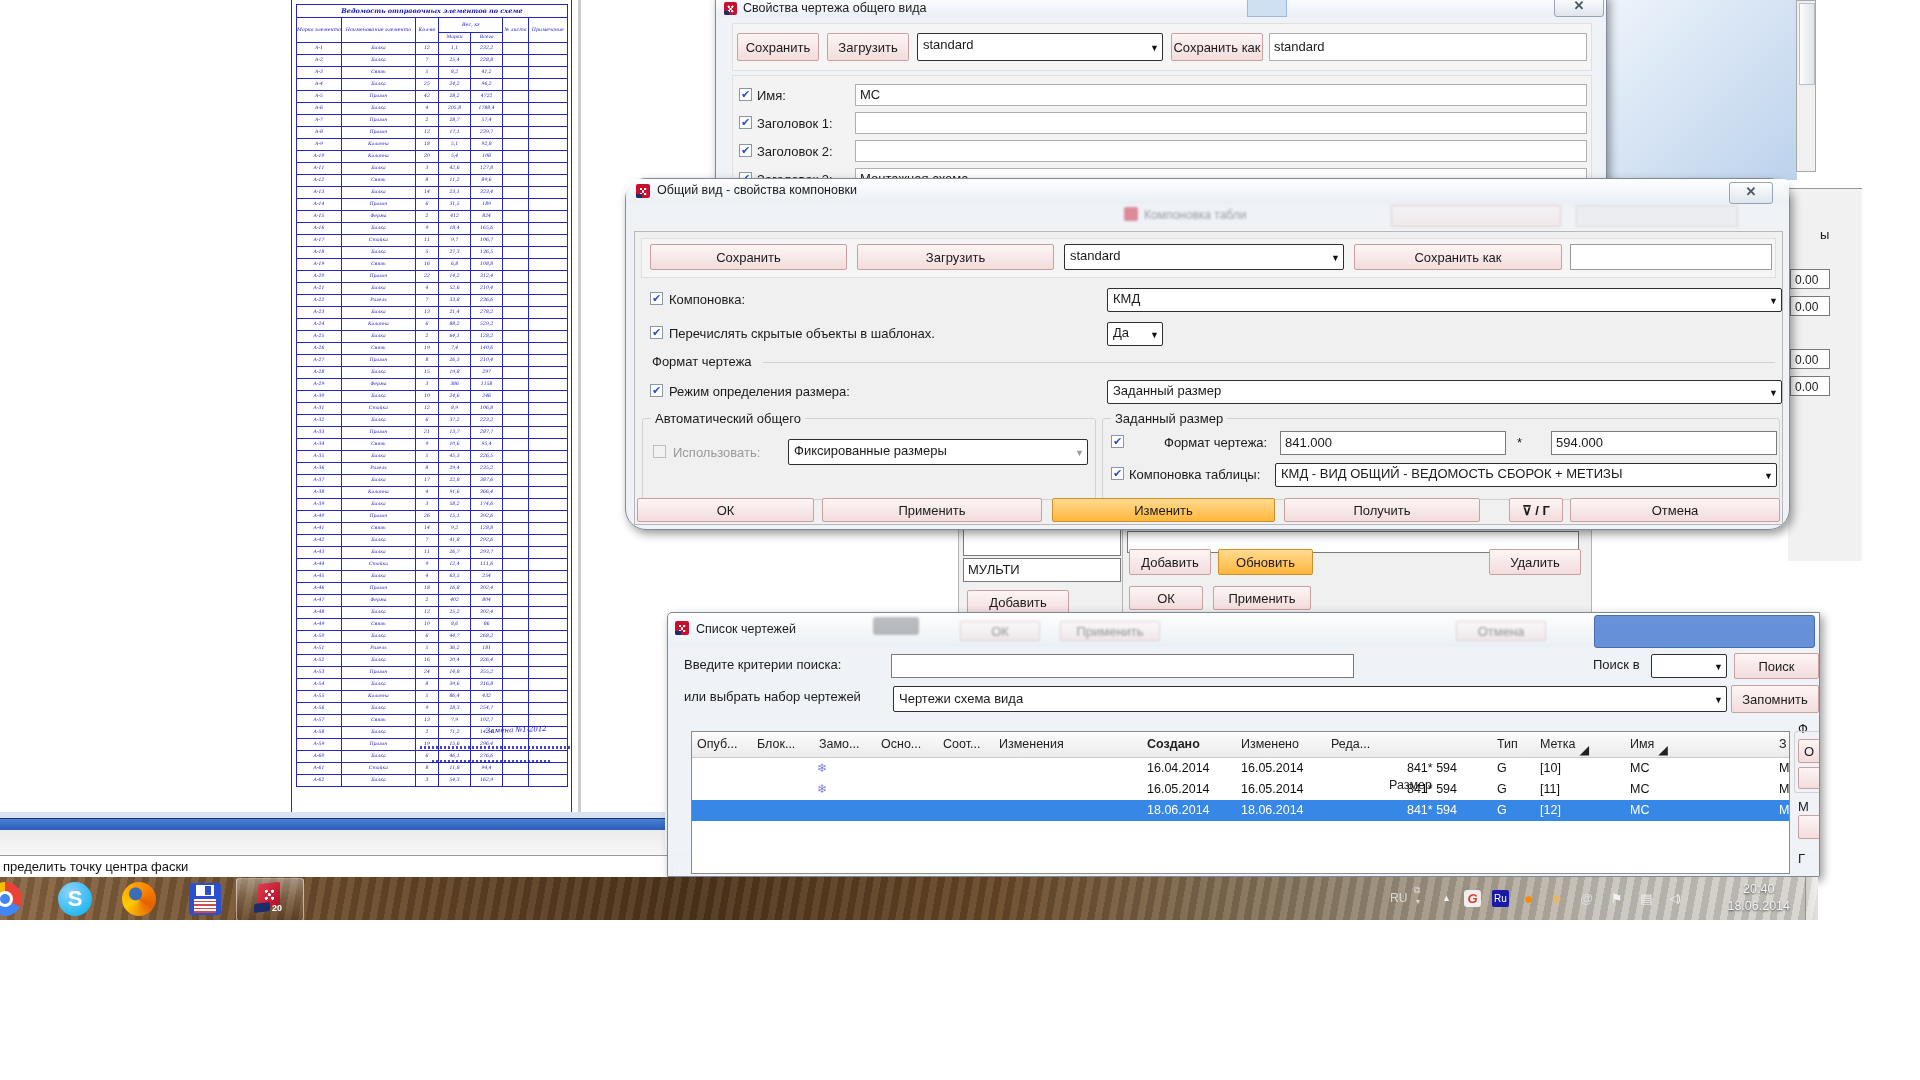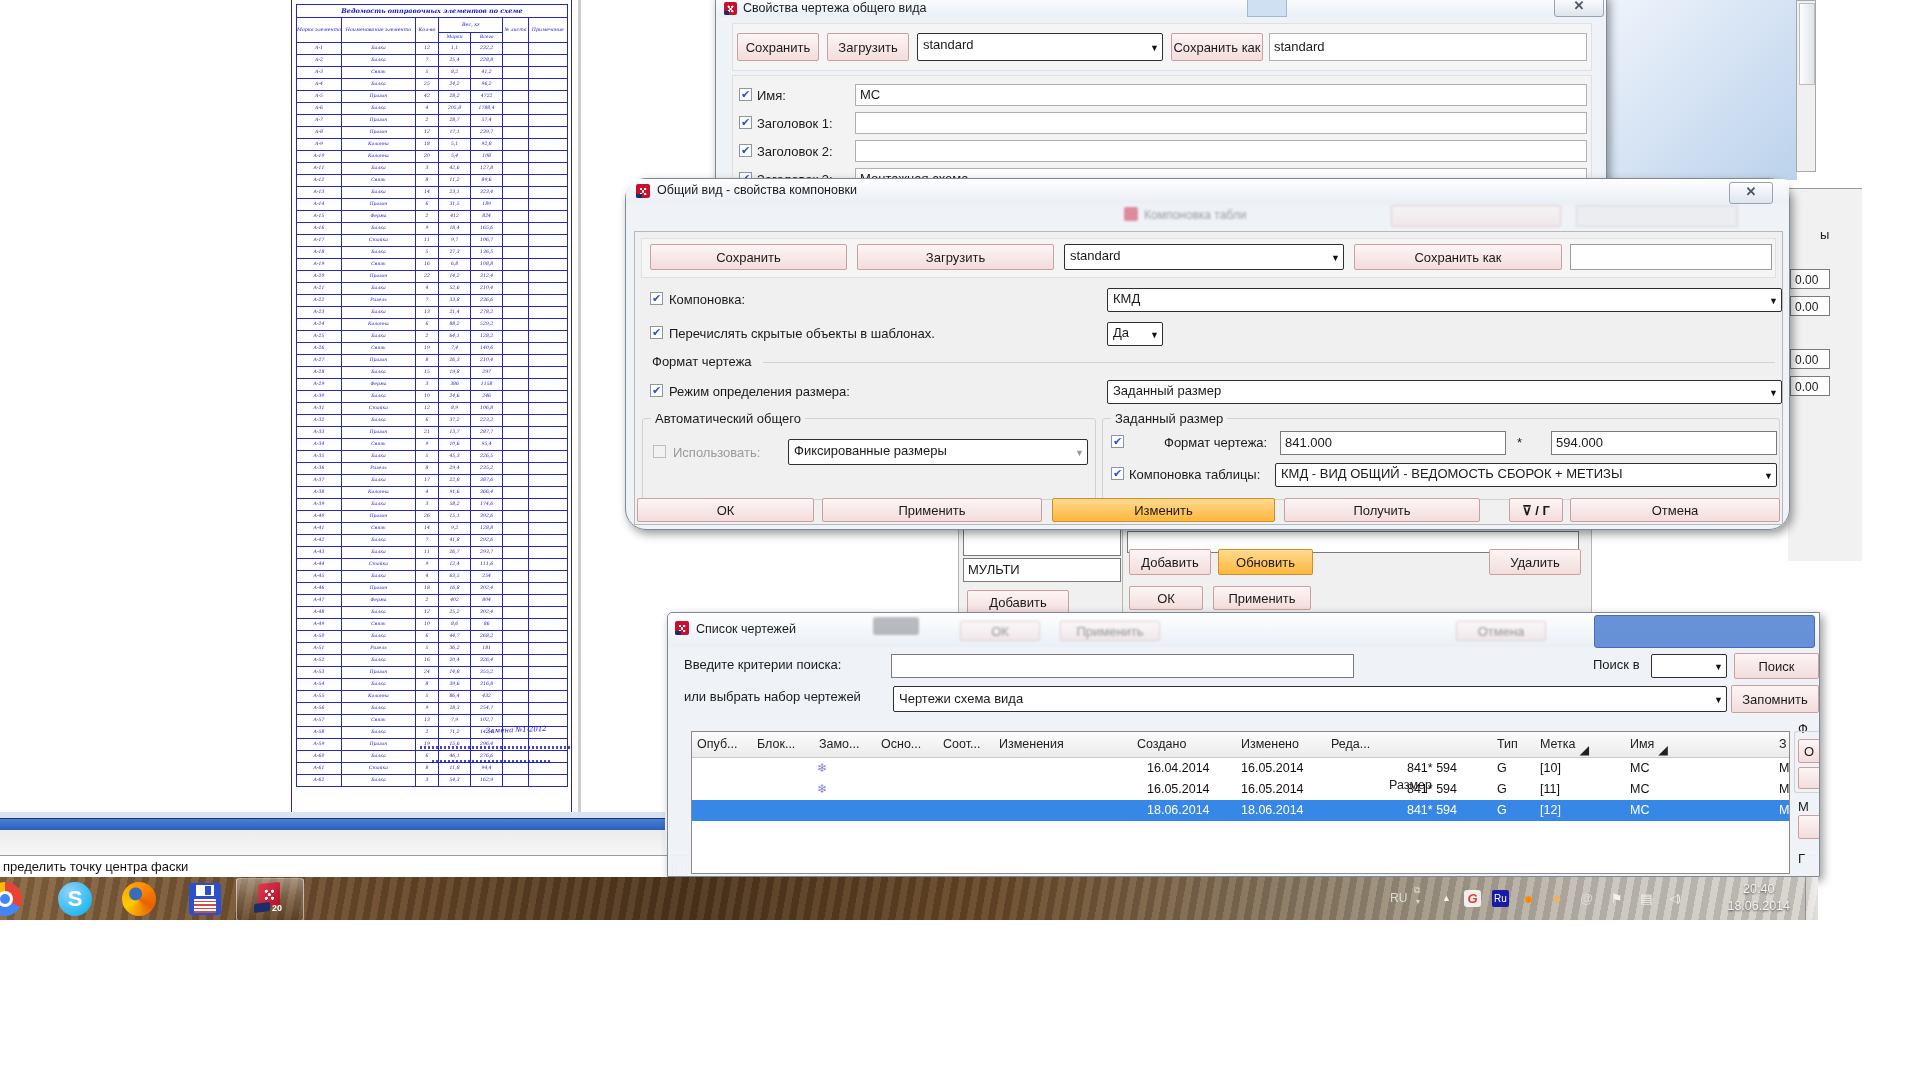--- a/index.html
+++ b/index.html
@@ -853,21 +853,21 @@
     <div class="tbtn" style="left:1063px;top:72px;width:88px;height:28px;line-height:28px;">Запомнить</div>
 
     <div id="list-table">
         <div class="lt-head">
           <span style="left:5px;">Опуб...</span>
           <span style="left:65px;">Блок...</span>
           <span style="left:127px;">Замо...</span>
           <span style="left:189px;">Осно...</span>
           <span style="left:251px;">Соот...</span>
           <span style="left:307px;">Изменения</span>
-          <span style="left:445px;">Создано</span>
+          <span style="left:455px;font-weight:bold;">Создано</span>
           <span style="left:549px;">Изменено</span>
           <span style="left:639px;">Реда...</span>
           <span style="left:697px;margin-top:41px;">Размер</span>
           <span style="left:805px;">Тип</span>
           <span style="left:848px;">Метка<span class="sortg">◢</span></span>
           <span style="left:938px;">Имя<span class="sortg">◢</span></span>
           <span style="left:1087px;">З</span>
         </div>
         <div class="lt-row" style="top:26px;">
           <span class="snow" style="left:125px;">❄</span>

